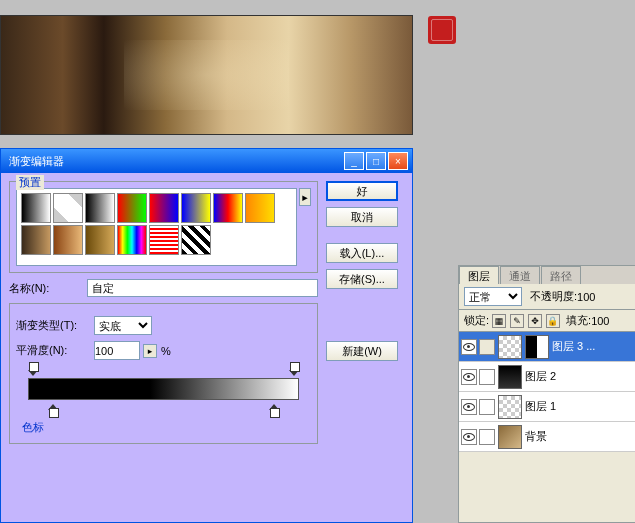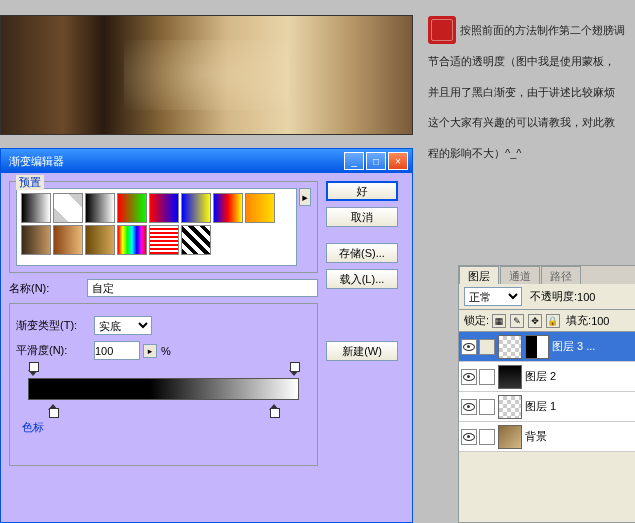--- a/index.html
+++ b/index.html
@@ -95,21 +95,21 @@
               <div class="swatch" style="background: repeating-linear-gradient(0deg, rgb(255, 0, 0) 0px, rgb(255, 0, 0) 2px, rgb(255, 255, 255) 2px, rgb(255, 255, 255) 4px);"></div>
               <div class="swatch" style="background: repeating-linear-gradient(45deg, rgb(0, 0, 0) 0px, rgb(0, 0, 0) 4px, rgb(255, 255, 255) 4px, rgb(255, 255, 255) 8px);"></div>
             </div>
           <div class="arrow-btn">▸</div>
         </div>
       </div>
       <div class="row">
         <label>名称(N):</label>
         <input class="txt" value="自定" style="">
       </div>
-      <div class="fieldset" style="padding-bottom:30px">
+      <div class="fieldset" style="padding-bottom:8px">
         <div class="row">
           <label>渐变类型(T):</label>
           <select class="select"><option>实底</option></select>
         </div>
         <div class="row">
           <label>平滑度(N):</label>
           <input class="select sm" value="100" style="">
           <span class="arrow-sm">▸</span>
           <span style="margin-left:4px">%</span>
         </div>
@@ -120,30 +120,30 @@
           <div class="stop bot" style="left:20px"></div>
           <div class="stop bot" style="right:20px"></div>
         </div>
         <span style="color:#0033cc;margin-left:6px">色标</span>
       </div>
     </div>
     <div class="right-col">
       <div class="btn primary">好</div>
       <div class="btn">取消</div>
       <div style="height:10px"></div>
+      <div class="btn">载入(L)...</div>
       <div class="btn">存储(S)...</div>
-      <div class="btn">载入(L)...</div>
       <div style="height:46px"></div>
       <div class="btn">新建(W)</div>
     </div>
   </div>
 </div>
 
 <div class="note">
-  <span class="seal"></span><span>按照前面的方法制作第二个翅膀调节合适的透明度（图中我是使用蒙板，并且用了黑白渐变，由于讲述比较麻烦这个大家有兴趣的可以请教我，对此教程的影响不大）^_^</span>
+  <span class="seal"></span>
 </div>
 
 <div class="layers">
   <div class="tabs">
     <div class="tab">图层</div>
     <div class="tab inactive">通道</div>
     <div class="tab inactive">路径</div>
   </div>
   <div class="layer-ctrl">
     <select class="select" style="width:58px"><option>正常</option></select>

